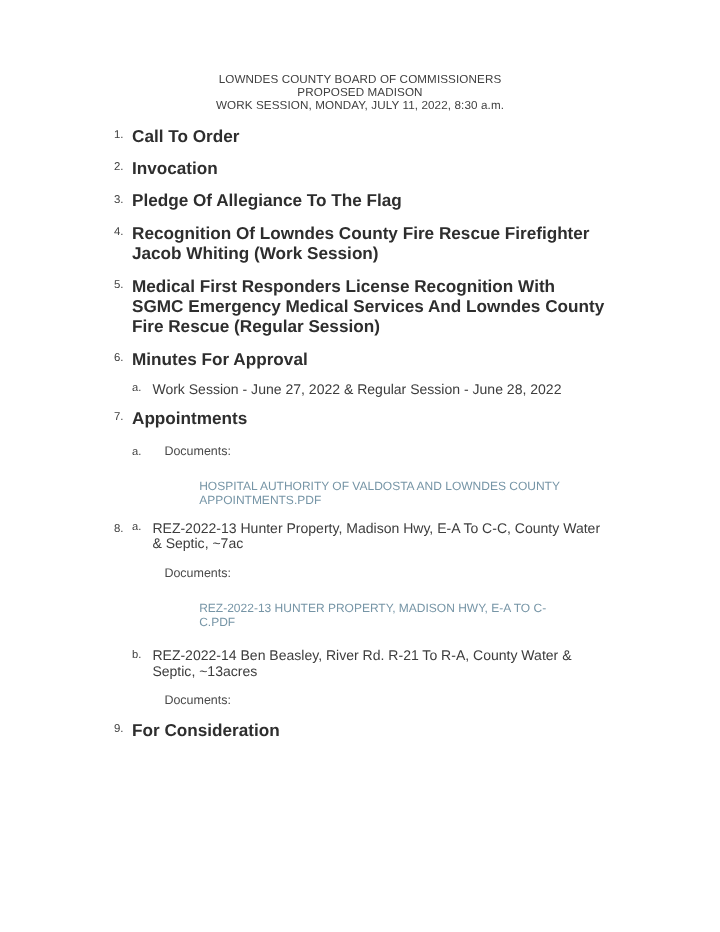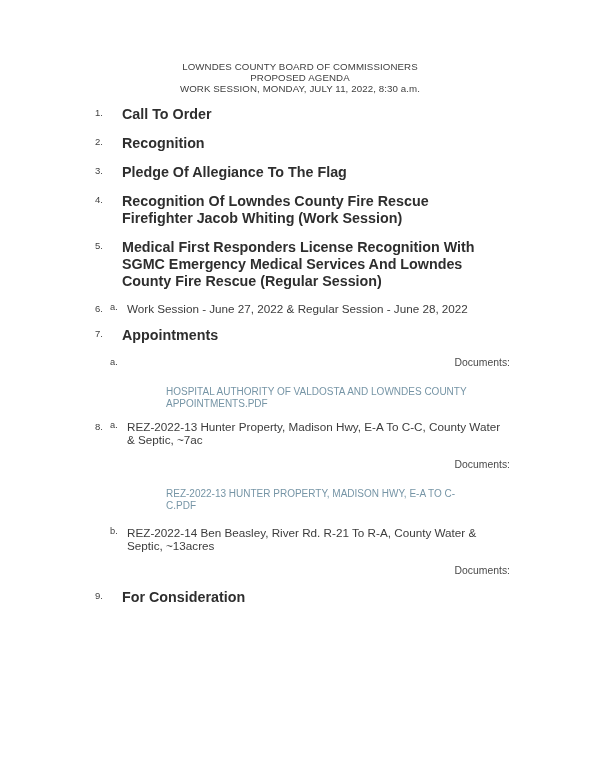--- a/index.html
+++ b/index.html
@@ -22,21 +22,21 @@
   }
   .header .hline { white-space: nowrap; }
 
   
   .item { position: relative; padding-left: 20px; margin-bottom: 10px; }
   .num {
     position: absolute; left: 5px; top: 1px;
     font-size: 9.5px; font-weight: normal; color: #3f3f3f;
   }
   .title {
-    margin: 12px;
+    margin: 0;
     font-size: 14.3px; line-height: 17px;
     font-weight: bold; color: #2e2e2e;
     max-width: 395px;
   }
 
   
   .subgroup { margin-top: 0; }
   .sub {
     position: relative;
     margin: 9px 0 0 17px;
@@ -48,72 +48,72 @@
     position: absolute; left: -17px; top: -1px;
     font-size: 9.3px; color: #3f3f3f;
   }
   .subgroup + .subgroup { margin-top: 14px; }
 
   
   .docs-label {
     margin: 13px 0 0 27px;
     font-size: 10.4px; line-height: 12px;
     color: #4a4a4a;
-    text-align: right;
   }
   .doc-link {
     display: block;
     margin: 17px 0 0 56px;
     font-size: 10px; line-height: 12px;
     color: #7695a6;
     max-width: 318px;
     text-decoration: none;
     cursor: pointer;
   }
 </style>
 </head>
 <body>
 
 <div class="page">
 
   <div class="header">
     <div class="hline">LOWNDES COUNTY BOARD OF COMMISSIONERS</div>
-    <div class="hline">PROPOSED AGENDA</div>
+    <div class="hline">PROPOSED MADISON</div>
     <div class="hline">WORK SESSION, MONDAY, JULY 11, 2022, 8:30 a.m.</div>
   </div>
 
   <div>
 
     <section class="item">
       <span class="num">1.</span>
       <h2 class="title">Call To Order</h2>
     </section>
 
     <section class="item">
       <span class="num">2.</span>
-      <h2 class="title">Recognition</h2>
+      <h2 class="title">Invocation</h2>
     </section>
 
     <section class="item">
       <span class="num">3.</span>
       <h2 class="title">Pledge Of Allegiance To The Flag</h2>
     </section>
 
     <section class="item">
       <span class="num">4.</span>
       <h2 class="title">Recognition Of Lowndes County Fire Rescue Firefighter Jacob Whiting (Work Session)</h2>
     </section>
 
     <section class="item">
       <span class="num">5.</span>
       <h2 class="title">Medical First Responders License Recognition With SGMC Emergency Medical Services And Lowndes County Fire Rescue (Regular Session)</h2>
     </section>
 
     <section class="item">
       <span class="num">6.</span>
+      <h2 class="title">Minutes For Approval</h2>
       <div class="subgroup">
         <div class="sub">
           <span class="letter">a.</span>
           <span>Work Session - June 27, 2022 &amp; Regular Session - June 28, 2022</span>
         </div>
       </div>
     </section>
 
     <section class="item">
       <span class="num">7.</span>

